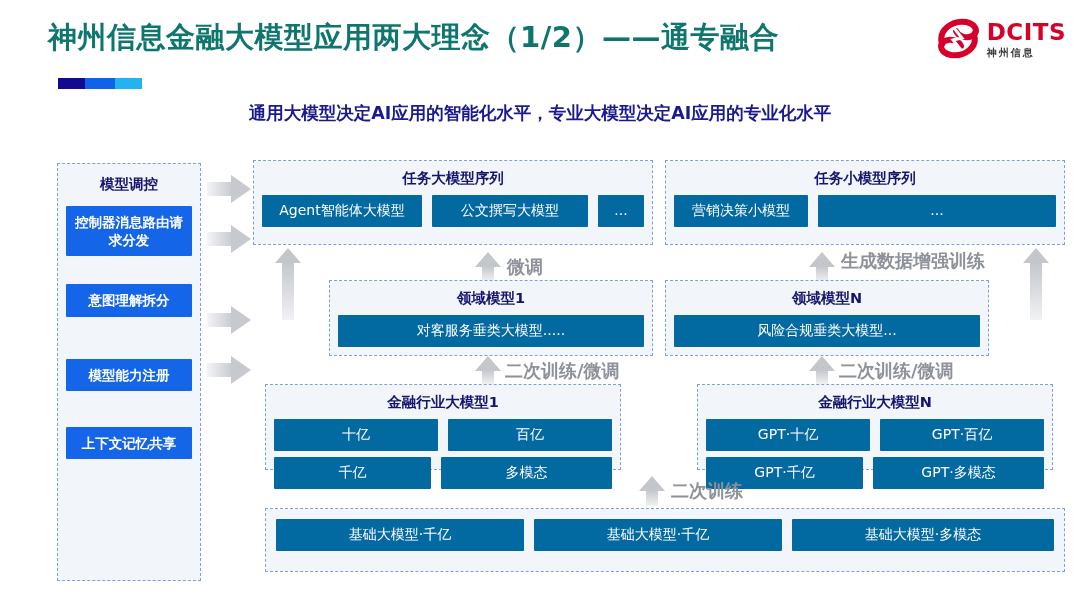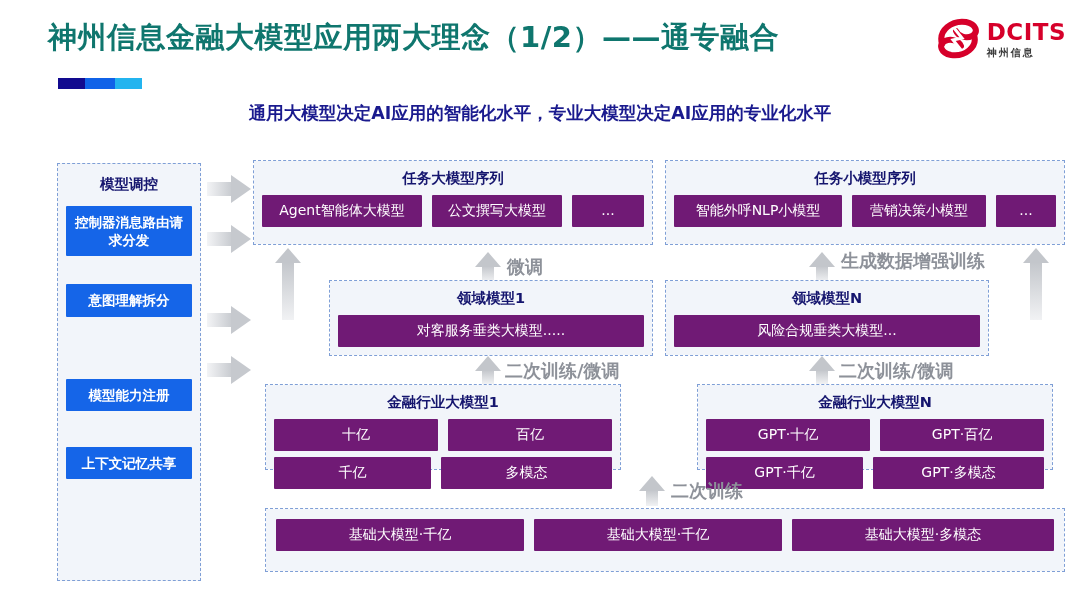--- a/index.html
+++ b/index.html
@@ -43,21 +43,21 @@
   .sidebar-title{
     text-align:center;font-size:14.5px;font-weight:bold;color:#15156e;
     margin:3px 0 12px 0;
   }
   .sb-box{
     background:#1565e8;color:#fff;font-size:13.5px;font-weight:bold;
     text-align:center;border-radius:1px;padding:7px 4px;line-height:1.35;
     margin-bottom:10px;box-sizing:border-box;
   }
   .sb-gap-a{margin-bottom:28px;}
-  .sb-gap-b{margin-bottom:62px;}
+  .sb-gap-b{margin-bottom:42px;}
   .sb-gap-c{margin-bottom:36px;}
 
   
   .arrow-col{position:absolute;left:205px;top:163px;width:48px;height:418px;}
   .r-arrow{position:absolute;width:44px;height:28px;}
   .r-arrow .shaft{
     position:absolute;left:0;top:7px;width:26px;height:14px;
     background:linear-gradient(to right,#f3f4f6,#c6c9ce);
   }
   .r-arrow .head{
@@ -76,21 +76,21 @@
   .panel-inner{
     background:#f2f5fa;box-sizing:border-box;width:100%;height:100%;
     padding:6px 8px;
   }
   .panel-head{
     text-align:center;font-size:14.5px;font-weight:bold;color:#15156e;
     margin:2px 0 7px 0;
   }
   .row{display:flex;gap:10px;}
   .chip{
-    background:#701a75;color:#fff;font-size:14px;text-align:center;
+    background:#0369a1;color:#fff;font-size:14px;text-align:center;
     padding:7px 6px;border-radius:1px;box-sizing:border-box;white-space:nowrap;
   }
   .chip.grow{flex:1 1 auto;}
 
   
   #task-big{left:0;top:0;width:400px;height:85px;}
   #task-small{left:412px;top:0;width:400px;height:85px;}
 
   
   #domain-1{left:76px;top:120px;width:324px;height:76px;}
@@ -178,31 +178,30 @@
     </div>
   </div>
 
   <div class="board">
 
     <div class="panel" id="task-big">
       <div class="panel-inner">
         <div class="panel-head">任务大模型序列</div>
         <div class="row">
           <div class="chip" style="width:160px;">Agent智能体大模型</div>
-          <div class="chip" style="width:130px;">公文撰写大模型</div>
+          <div class="chip" style="width:156px;">公文撰写大模型</div>
           <div class="chip grow">...</div>
         </div>
       </div>
     </div>
 
     <div class="panel" id="task-small">
       <div class="panel-inner">
         <div class="panel-head">任务小模型序列</div>
         <div class="row">
-          <div class="chip" style="width:168px;">智能外呼NLP小模型</div>
           <div class="chip" style="width:134px;">营销决策小模型</div>
           <div class="chip grow">...</div>
         </div>
       </div>
     </div>
 
     <div class="u-arrow" style="left:22px;top:88px;--h:72px;height:72px;">
       <span class="shaft"></span>
         <span class="head"></span>
     </div>

